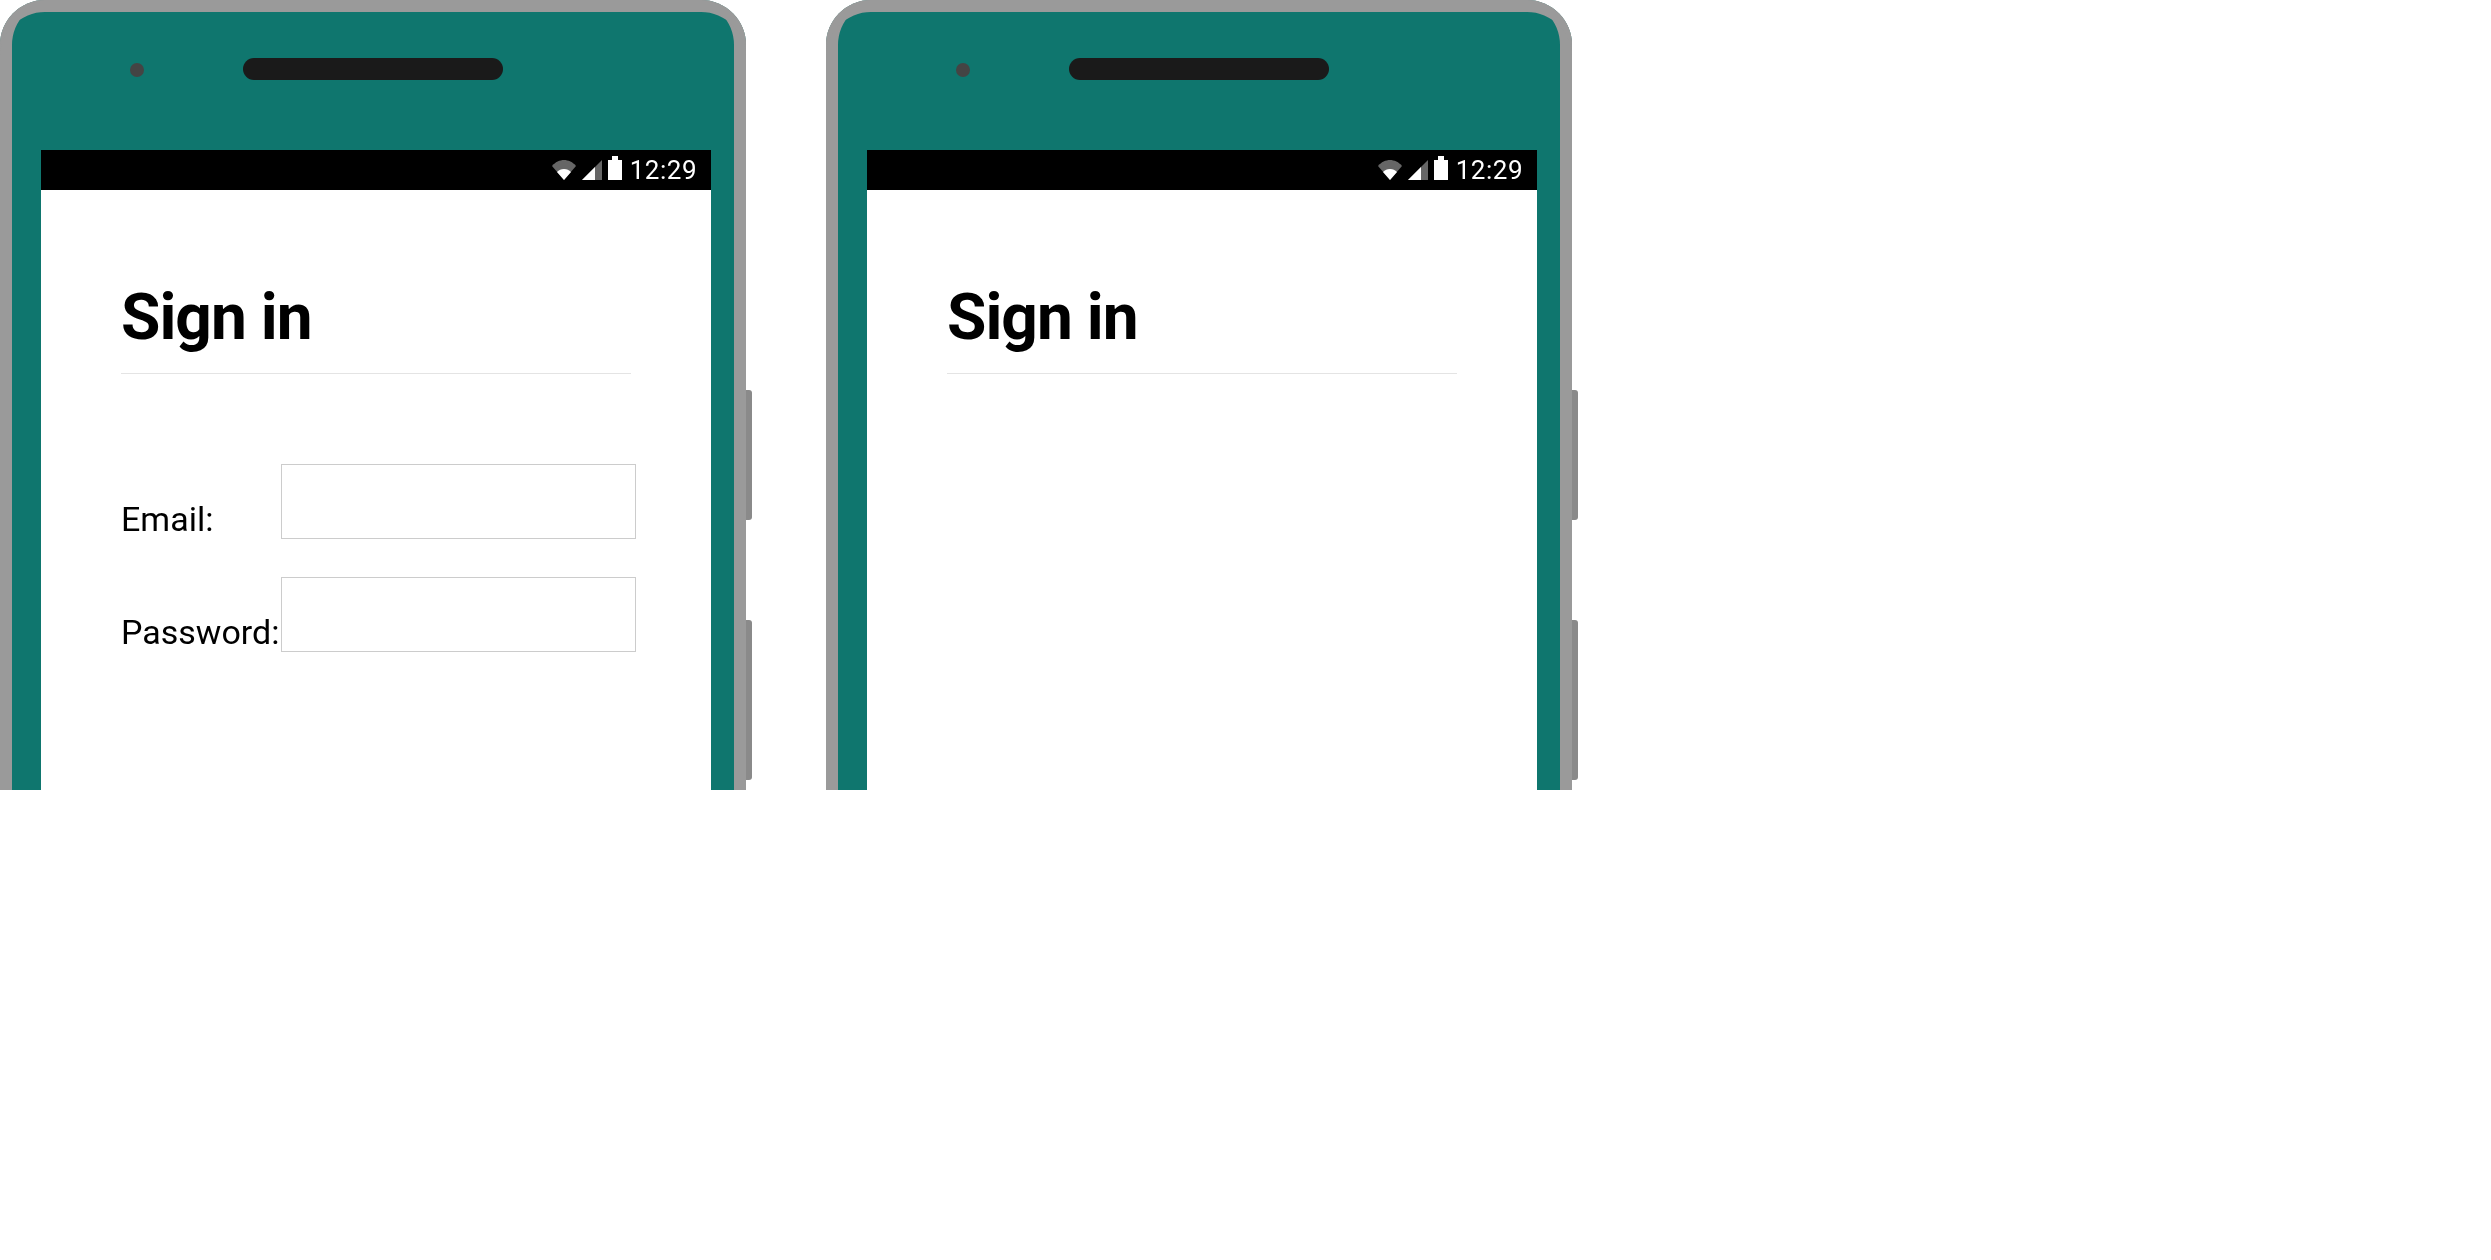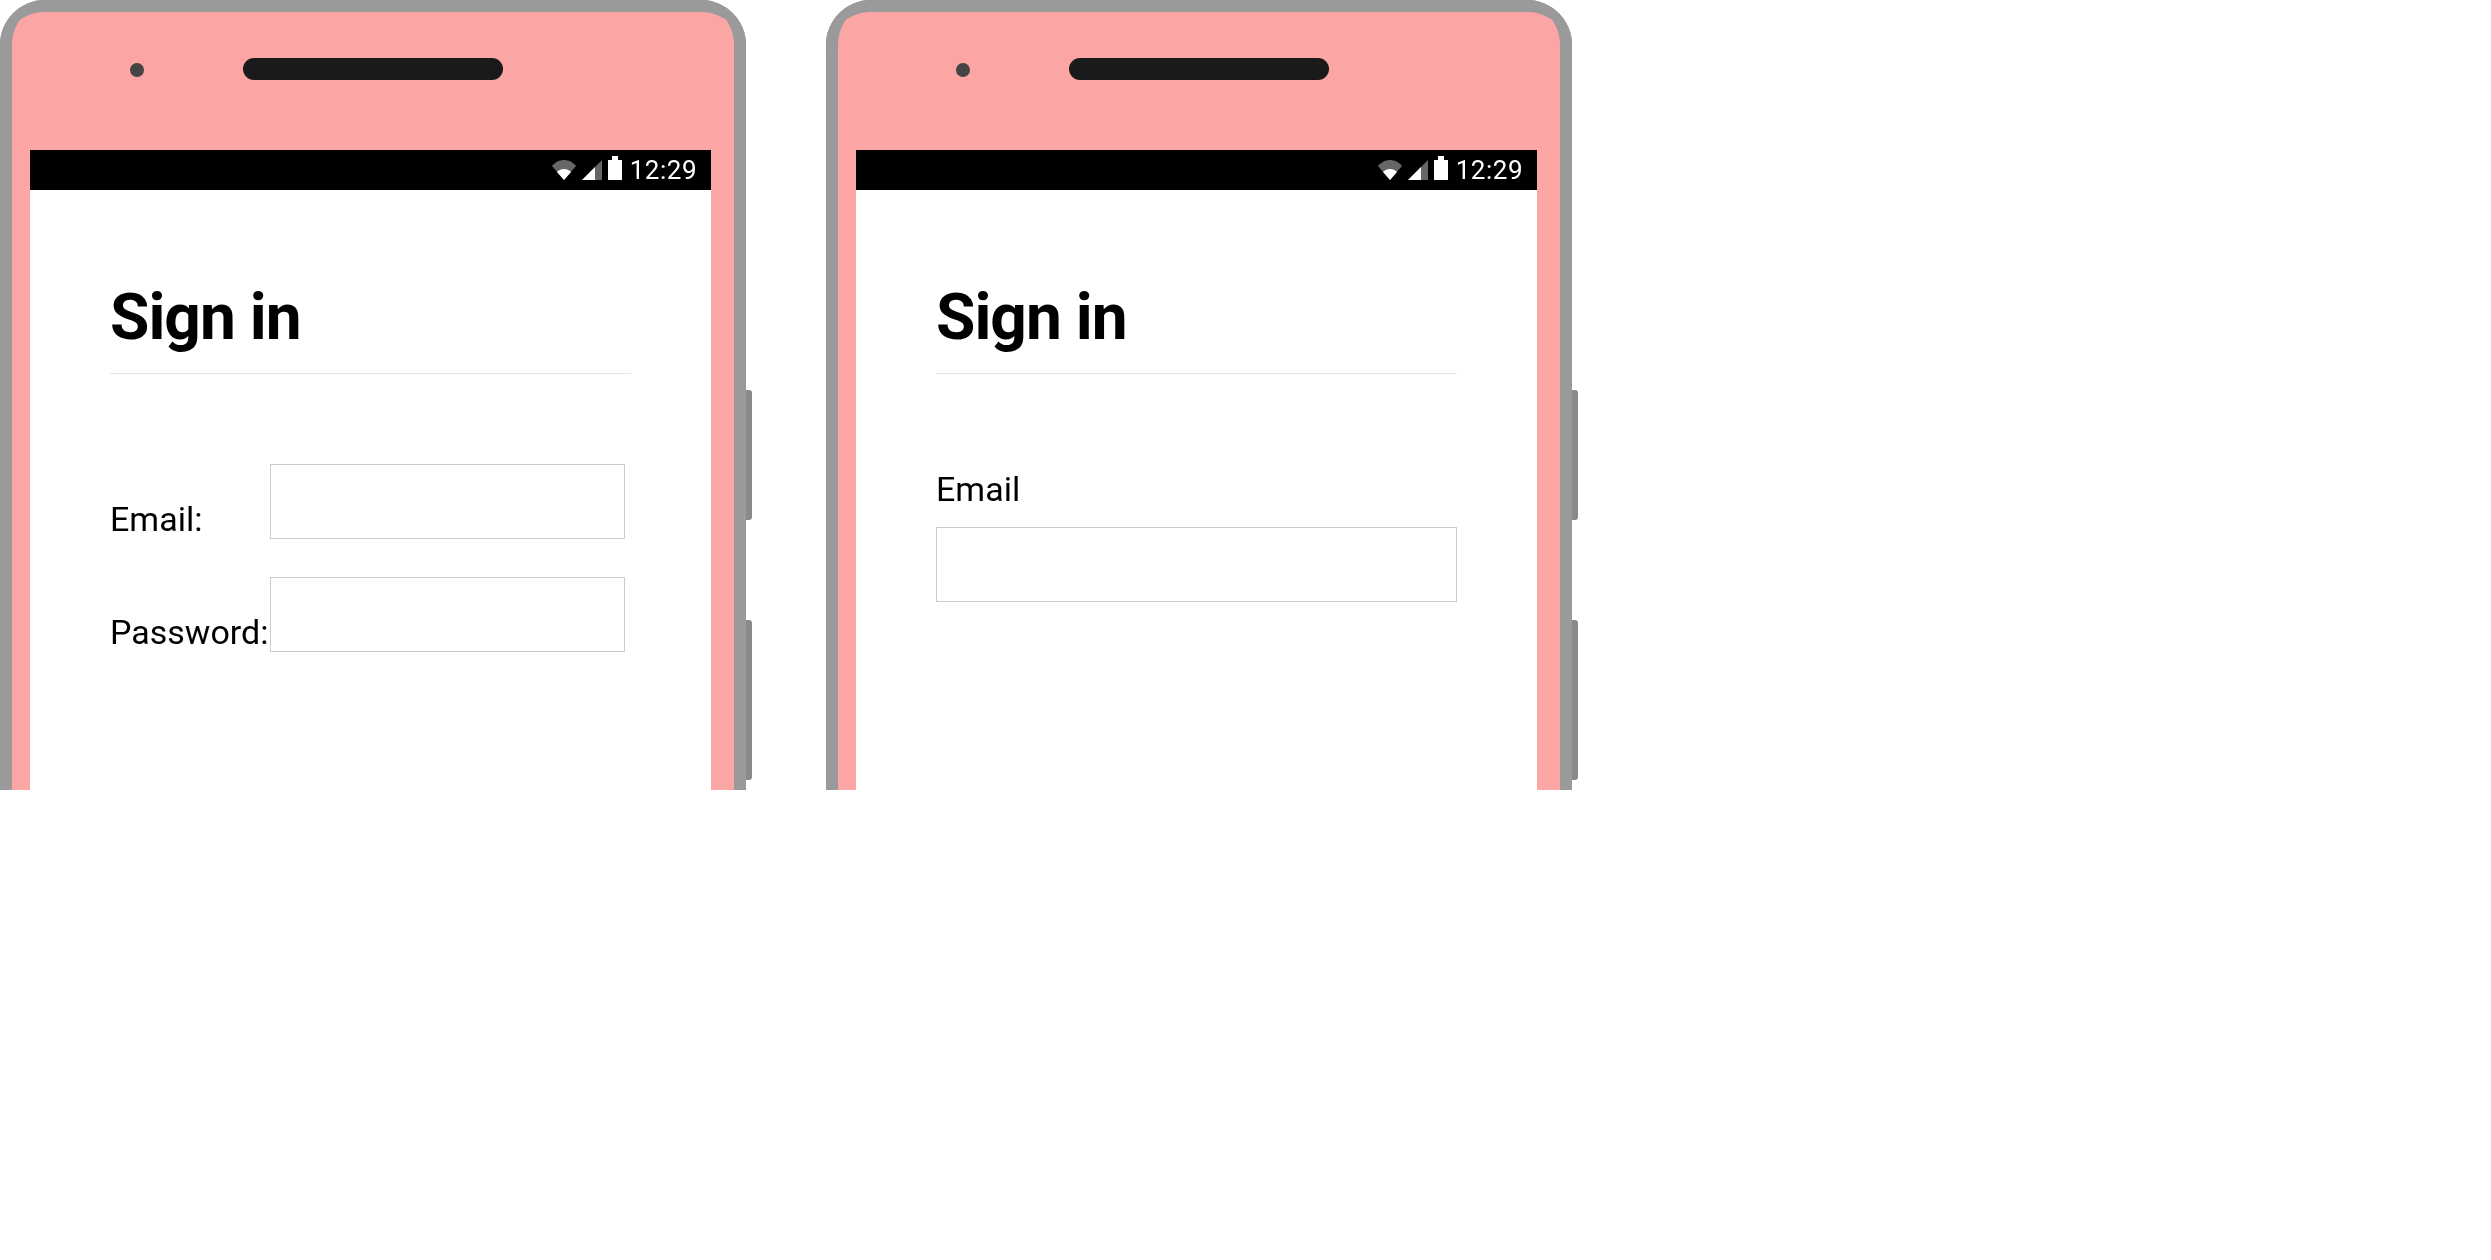--- a/index.html
+++ b/index.html
@@ -17,23 +17,23 @@
     }
     .container {
       display: flex;
       gap: 80px;
       padding: 0;
     }
     .phone-wrap {
       position: relative;
     }
     .phone-frame {
-      background: #fca5a5;
+      background: #0f766e;
       border-radius: 45px 45px 0 0;
-      padding: 150px 35px 0 30px;
+      padding: 150px 35px 0 41px;
       position: relative;
       box-shadow: inset 0 12px 0 #9a9a9a, inset -12px 0 0 #9a9a9a, inset 12px 0 0 #9a9a9a;
     }
     .phone-left {
       width: 746px;
     }
     .phone-right {
       width: 746px;
     }
     .speaker {
@@ -241,23 +241,19 @@
             </span>
             <span class="battery-icon"></span>
           </div>
           <span class="status-time">12:29</span>
         </div>
 
         <div class="content content-right">
           <h1 class="page-title">Sign in</h1>
           <hr class="title-rule">
 
-          <div class="form-group-stacked">
-            <label class="form-label-stacked">Email</label>
-            <input type="text" class="form-input-stacked" style="">
-          </div>
 
         </div>
       </div>
     </div>
   </div>
 
 </div>
 
 </body></html>

